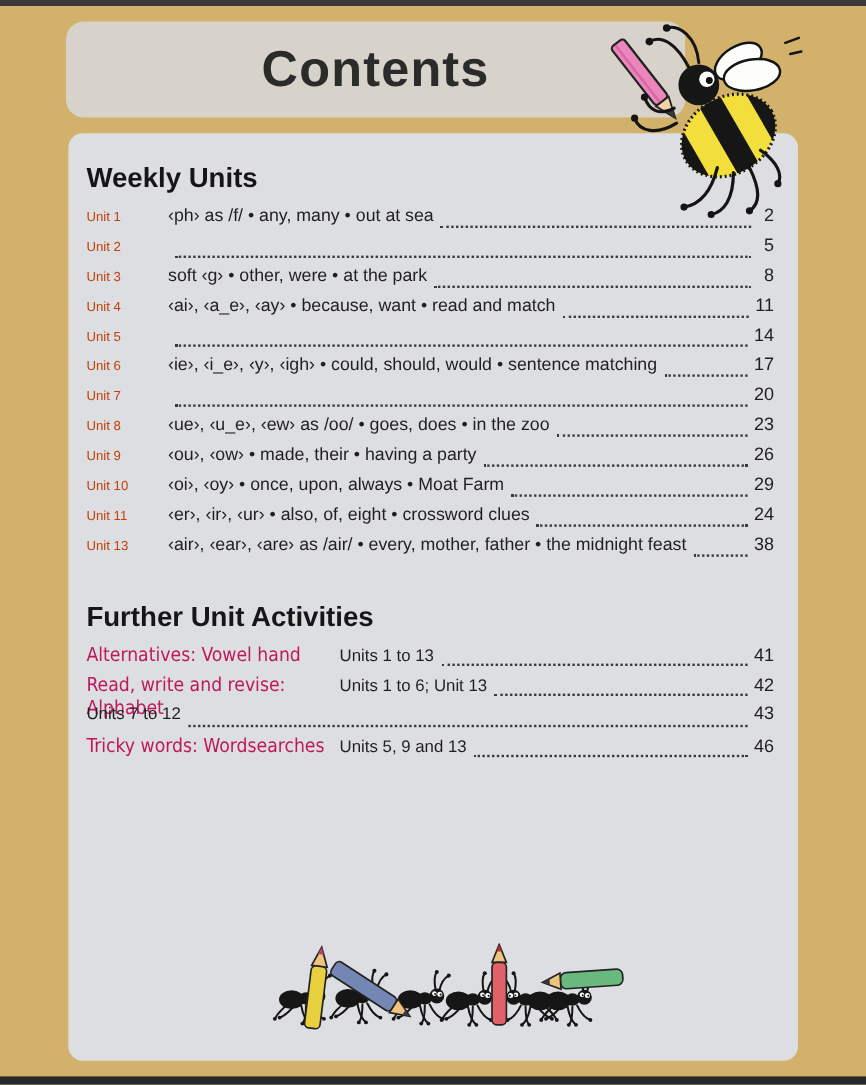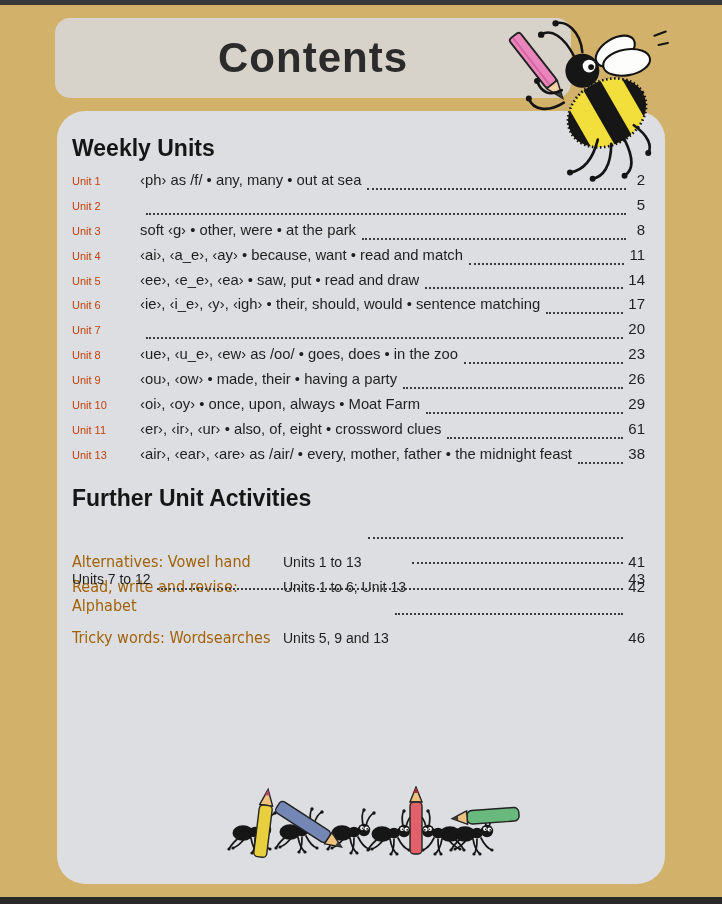--- a/index.html
+++ b/index.html
@@ -17,21 +17,21 @@
     position:absolute;left:55px;top:18px;width:516px;height:80px;
     background:#d7d2ca;border-radius:15px;
     display:flex;align-items:center;justify-content:center;
   }
   .header-box h1{
     margin:0;font-size:42px;font-weight:bold;color:#2b2b2b;letter-spacing:1px;
   }
 
   .main-box{
     position:absolute;left:57px;top:111px;width:608px;height:773px;
-    background:#dddee1;border-radius:28px;
+    background:#dddee1;border-radius:12px;
     box-sizing:border-box;padding:0 20px 0 15px;
   }
 
   h2.section-heading{
     margin:23px 0 0 0;font-size:23px;line-height:28px;font-weight:bold;color:#161616;
   }
 
   .toc{margin-top:9px;}
   .toc-row{
     display:flex;align-items:baseline;height:24.9px;color:#1f1f1f;
@@ -42,22 +42,22 @@
   .desc{font-size:14.8px;white-space:nowrap;flex-shrink:0;}
   .dots{
     flex:1;min-width:6px;align-self:flex-end;
     border-bottom:2px dotted #3b3b3b;margin:0 5px 6px 6px;
   }
   .page-num{font-size:15px;flex-shrink:0;text-align:right;min-width:14px;}
 
   .activities{margin-top:8px;}
   .activities .toc-row{height:25.3px;}
   .act-name{
-    width:211px;flex-shrink:0;font-size:16px;color:#a16207;
-    font-family:"DejaVu Sans",sans-serif;font-stretch:condensed;margin-top:32px;
+    width:211px;flex-shrink:0;font-size:16px;color:#be185d;
+    font-family:"DejaVu Sans",sans-serif;font-stretch:condensed;
   }
   .act-units{font-size:14px;white-space:nowrap;flex-shrink:0;}
 
   .bee{position:absolute;left:500px;top:14px;width:175px;height:170px;z-index:5;}
   .ants{position:absolute;left:224px;top:786px;width:296px;height:90px;}
 </style>
 </head>
 <body>
 
 <div class="edge-bar top"></div>
@@ -159,28 +159,27 @@
 
       <div class="toc-row">
         <span class="unit-label">Unit 4</span>
         <span class="desc">‹ai›, ‹a_e›, ‹ay› • because, want • read and match</span>
         <span class="dots"></span>
         <span class="page-num">11</span>
       </div>
 
       <div class="toc-row">
         <span class="unit-label">Unit 5</span>
-        <span class="desc">‹ee›, ‹e_e›, ‹ea› • saw, put • read and draw</span>
         <span class="dots"></span>
         <span class="page-num">14</span>
       </div>
 
       <div class="toc-row">
         <span class="unit-label">Unit 6</span>
-        <span class="desc">‹ie›, ‹i_e›, ‹y›, ‹igh› • their, should, would • sentence matching</span>
+        <span class="desc">‹ie›, ‹i_e›, ‹y›, ‹igh› • could, should, would • sentence matching</span>
         <span class="dots"></span>
         <span class="page-num">17</span>
       </div>
 
       <div class="toc-row">
         <span class="unit-label">Unit 7</span>
         <span class="dots"></span>
         <span class="page-num">20</span>
       </div>
 
@@ -202,33 +201,33 @@
         <span class="unit-label">Unit 10</span>
         <span class="desc">‹oi›, ‹oy› • once, upon, always • Moat Farm</span>
         <span class="dots"></span>
         <span class="page-num">29</span>
       </div>
 
       <div class="toc-row">
         <span class="unit-label">Unit 11</span>
         <span class="desc">‹er›, ‹ir›, ‹ur› • also, of, eight • crossword clues</span>
         <span class="dots"></span>
-        <span class="page-num">61</span>
+        <span class="page-num">24</span>
       </div>
 
 
       <div class="toc-row">
         <span class="unit-label">Unit 13</span>
         <span class="desc">‹air›, ‹ear›, ‹are› as /air/ • every, mother, father • the midnight feast</span>
         <span class="dots"></span>
         <span class="page-num">38</span>
       </div>
     </div>
 
-  <h2 class="section-heading" style="margin-top:14px">Further Unit Activities</h2>
+  <h2 class="section-heading" style="margin-top:30px">Further Unit Activities</h2>
 
   <div class="toc activities">
 
       <div class="toc-row">
         <span class="act-name">Alternatives: Vowel hand</span>
         <span class="act-units">Units 1 to 13</span>
         <span class="dots"></span>
         <span class="page-num">41</span>
       </div>
 

